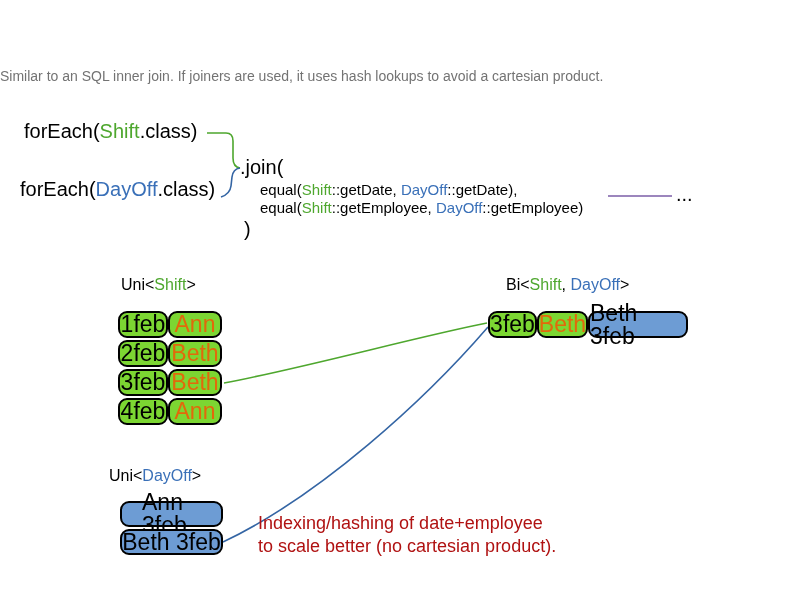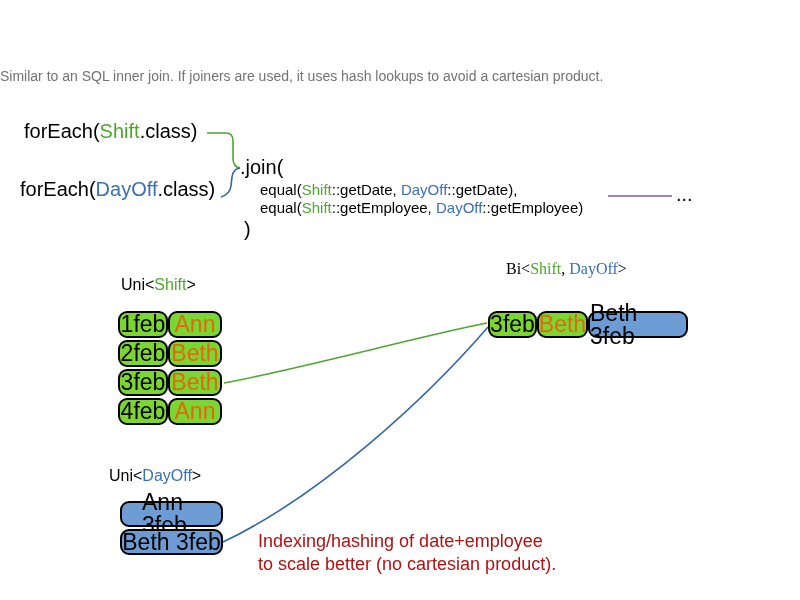--- a/index.html
+++ b/index.html
@@ -81,33 +81,33 @@
 
   <div class="box box-green" style="left:118px; top:340px; width:50px; height:27px;">2feb</div>
   <div class="box box-green txt-orange" style="left:168px; top:340px; width:54px; height:27px;">Beth</div>
 
   <div class="box box-green" style="left:118px; top:369px; width:50px; height:27px;">3feb</div>
   <div class="box box-green txt-orange" style="left:168px; top:369px; width:54px; height:27px;">Beth</div>
 
   <div class="box box-green" style="left:118px; top:398px; width:50px; height:27px;">4feb</div>
   <div class="box box-green txt-orange" style="left:168px; top:398px; width:54px; height:27px;">Ann</div>
 
-  <div class="abs tbl-label" style="left:506px; top:260px;font-family:Liberation Serif, serif;">
+  <div class="abs tbl-label" style="left:506px; top:276px;">
     <span>Bi&lt;</span><span class="tok-green">Shift</span><span>, </span><span class="tok-blue">DayOff</span><span>&gt;</span>
   </div>
 
   <div class="box box-green" style="left:488px; top:311px; width:49px; height:27px;">3feb</div>
   <div class="box box-green txt-orange" style="left:537px; top:311px; width:51px; height:27px;">Beth</div>
   <div class="box box-blue" style="left:588px; top:311px; width:100px; height:27px;">Beth 3feb</div>
 
   <div class="abs tbl-label" style="left:109px; top:467px;">
     <span>Uni&lt;</span><span class="tok-blue">DayOff</span><span>&gt;</span>
   </div>
 
   <div class="box box-blue" style="left:120px; top:501px; width:103px; height:26px;padding-left:20px;">Ann 3feb</div>
   <div class="box box-blue" style="left:120px; top:529px; width:103px; height:26px;">Beth 3feb</div>
 
-  <div class="abs note" style="left:258px; top:530px;">
+  <div class="abs note" style="left:258px; top:512px;">
     <div>Indexing/hashing of date+employee</div>
     <div>to scale better (no cartesian product).</div>
   </div>
 
 </div>
 
 </body></html>

